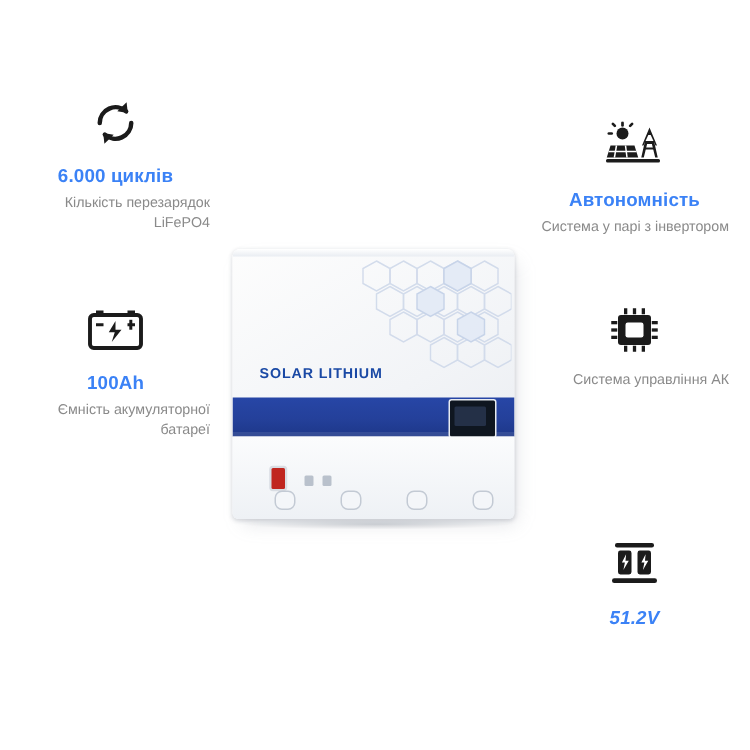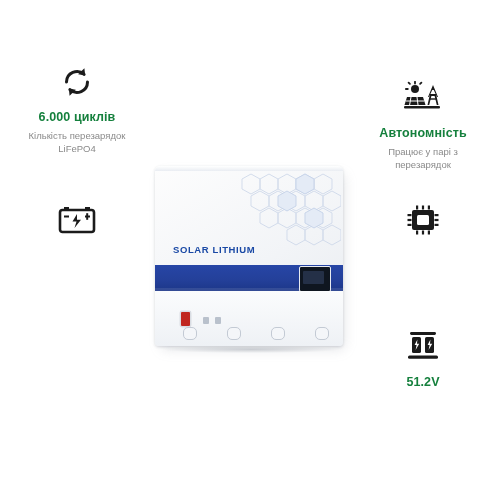--- a/index.html
+++ b/index.html
@@ -33,39 +33,40 @@
   .feature .icon-box {
     height: 40px;
     display: flex;
     align-items: center;
     justify-content: center;
     margin-bottom: 8px;
   }
   .feature .f-title {
     font-size: 12.5px;
     font-weight: bold;
-    color: #15803d;
+    color: #3b82f6;
     line-height: 1.2;
     margin-bottom: 5px;
     letter-spacing: 0.1px;
   }
   .feature .f-desc {
     font-size: 9.5px;
     color: #8a8a8a;
     line-height: 1.35;
     padding: 0 12px;
+    text-align: right;
   }
 
   
   #feat-cycles    { top: 62px;  }
   #feat-capacity  { top: 200px; }
   #feat-battery   { top: 343px; }
   #feat-autonomy  { top: 78px;  }
   #feat-bms       { top: 200px; }
-  #feat-voltage   { top: 327px; }
+  #feat-voltage   { top: 357px; font-style: italic; }
 
   
   .product {
     position: absolute;
     left: 155px;
     top: 166px;
     width: 194px;
     height: 192px;
   }
   .unit-shadow {
@@ -243,20 +244,22 @@
       <svg width="38" height="34" viewBox="0 0 38 34">
         <rect x="6" y="4" width="5" height="3" fill="#1b1b1b"></rect>
         <rect x="27" y="4" width="5" height="3" fill="#1b1b1b"></rect>
         <rect x="2" y="7" width="34" height="22" rx="2.5" fill="none" stroke="#1b1b1b" stroke-width="2.6"></rect>
         <path d="M19 11 L14.5 18.5 L18.5 18.5 L16.5 25 L23 16.8 L19 16.8 Z" fill="#1b1b1b"></path>
         <rect x="6" y="12.5" width="5" height="2" fill="#1b1b1b"></rect>
         <rect x="27" y="12.5" width="5" height="2" fill="#1b1b1b"></rect>
         <rect x="28.2" y="10.2" width="2" height="6.6" fill="#1b1b1b"></rect>
       </svg>
     </div>
+    <div class="f-title">100Ah</div>
+    <div class="f-desc">Ємність акумуляторної батареї</div>
   </div>
 
 
   <div class="feature right" id="feat-autonomy">
     <div class="icon-box">
       <svg width="40" height="34" viewBox="0 0 40 34">
         <circle cx="12" cy="8" r="4" fill="#1b1b1b"></circle>
         <g stroke="#1b1b1b" stroke-width="1.8" stroke-linecap="round">
           <line x1="12" y1="0.8" x2="12" y2="2.6"></line>
           <line x1="4.8" y1="8" x2="2.9" y2="8"></line>
@@ -267,21 +270,21 @@
         <line x1="8" y1="16" x2="6.6" y2="24" stroke="#ffffff" stroke-width="1"></line>
         <line x1="14" y1="16" x2="15" y2="24" stroke="#ffffff" stroke-width="1"></line>
         <line x1="2.8" y1="20" x2="21.3" y2="20" stroke="#ffffff" stroke-width="1"></line>
         <path d="M30 4 L35 16 L34 16 L30.8 9 L29.2 9 L26 16 L25 16 Z" fill="#1b1b1b"></path>
         <path d="M27 13 L33 13 L35.5 24 L33.8 24 L31.6 15 L28.4 15 L26.2 24 L24.5 24 Z" fill="#1b1b1b"></path>
         <line x1="26.5" y1="18" x2="33.5" y2="18" stroke="#1b1b1b" stroke-width="1.4"></line>
         <rect x="1" y="25" width="36" height="2.4" rx="1" fill="#1b1b1b"></rect>
       </svg>
     </div>
     <div class="f-title">Автономність</div>
-    <div class="f-desc">Працює у парі з перезарядок</div>
+    <div class="f-desc">Система у парі з інвертором</div>
   </div>
 
   <div class="feature right" id="feat-bms">
     <div class="icon-box">
       <svg width="36" height="34" viewBox="0 0 36 34">
         <rect x="7" y="7" width="22" height="20" rx="2" fill="#1b1b1b"></rect>
         <rect x="12" y="12" width="12" height="10" rx="1.5" fill="#ffffff"></rect>
         <g fill="#1b1b1b">
           <rect x="11" y="2.5" width="2.2" height="4"></rect>
           <rect x="16.9" y="2.5" width="2.2" height="4"></rect>
@@ -291,20 +294,21 @@
           <rect x="22.8" y="27.5" width="2.2" height="4"></rect>
           <rect x="2.5" y="11" width="4" height="2.2"></rect>
           <rect x="2.5" y="15.9" width="4" height="2.2"></rect>
           <rect x="2.5" y="20.8" width="4" height="2.2"></rect>
           <rect x="29.5" y="11" width="4" height="2.2"></rect>
           <rect x="29.5" y="15.9" width="4" height="2.2"></rect>
           <rect x="29.5" y="20.8" width="4" height="2.2"></rect>
         </g>
       </svg>
     </div>
+    <div class="f-desc">Система управління АК</div>
   </div>
 
   <div class="feature right" id="feat-voltage">
     <div class="icon-box">
       <svg width="36" height="34" viewBox="0 0 36 34">
         <rect x="5" y="2" width="26" height="3" rx="1.4" fill="#1b1b1b"></rect>
         <rect x="7" y="7" width="9" height="16" rx="1.6" fill="#1b1b1b"></rect>
         <rect x="20" y="7" width="9" height="16" rx="1.6" fill="#1b1b1b"></rect>
         <path d="M12.4 9.5 L9.6 15 L11.6 15 L10.6 20 L14.2 13.8 L12 13.8 Z" fill="#ffffff"></path>
         <path d="M25.4 9.5 L22.6 15 L24.6 15 L23.6 20 L27.2 13.8 L25 13.8 Z" fill="#ffffff"></path>

